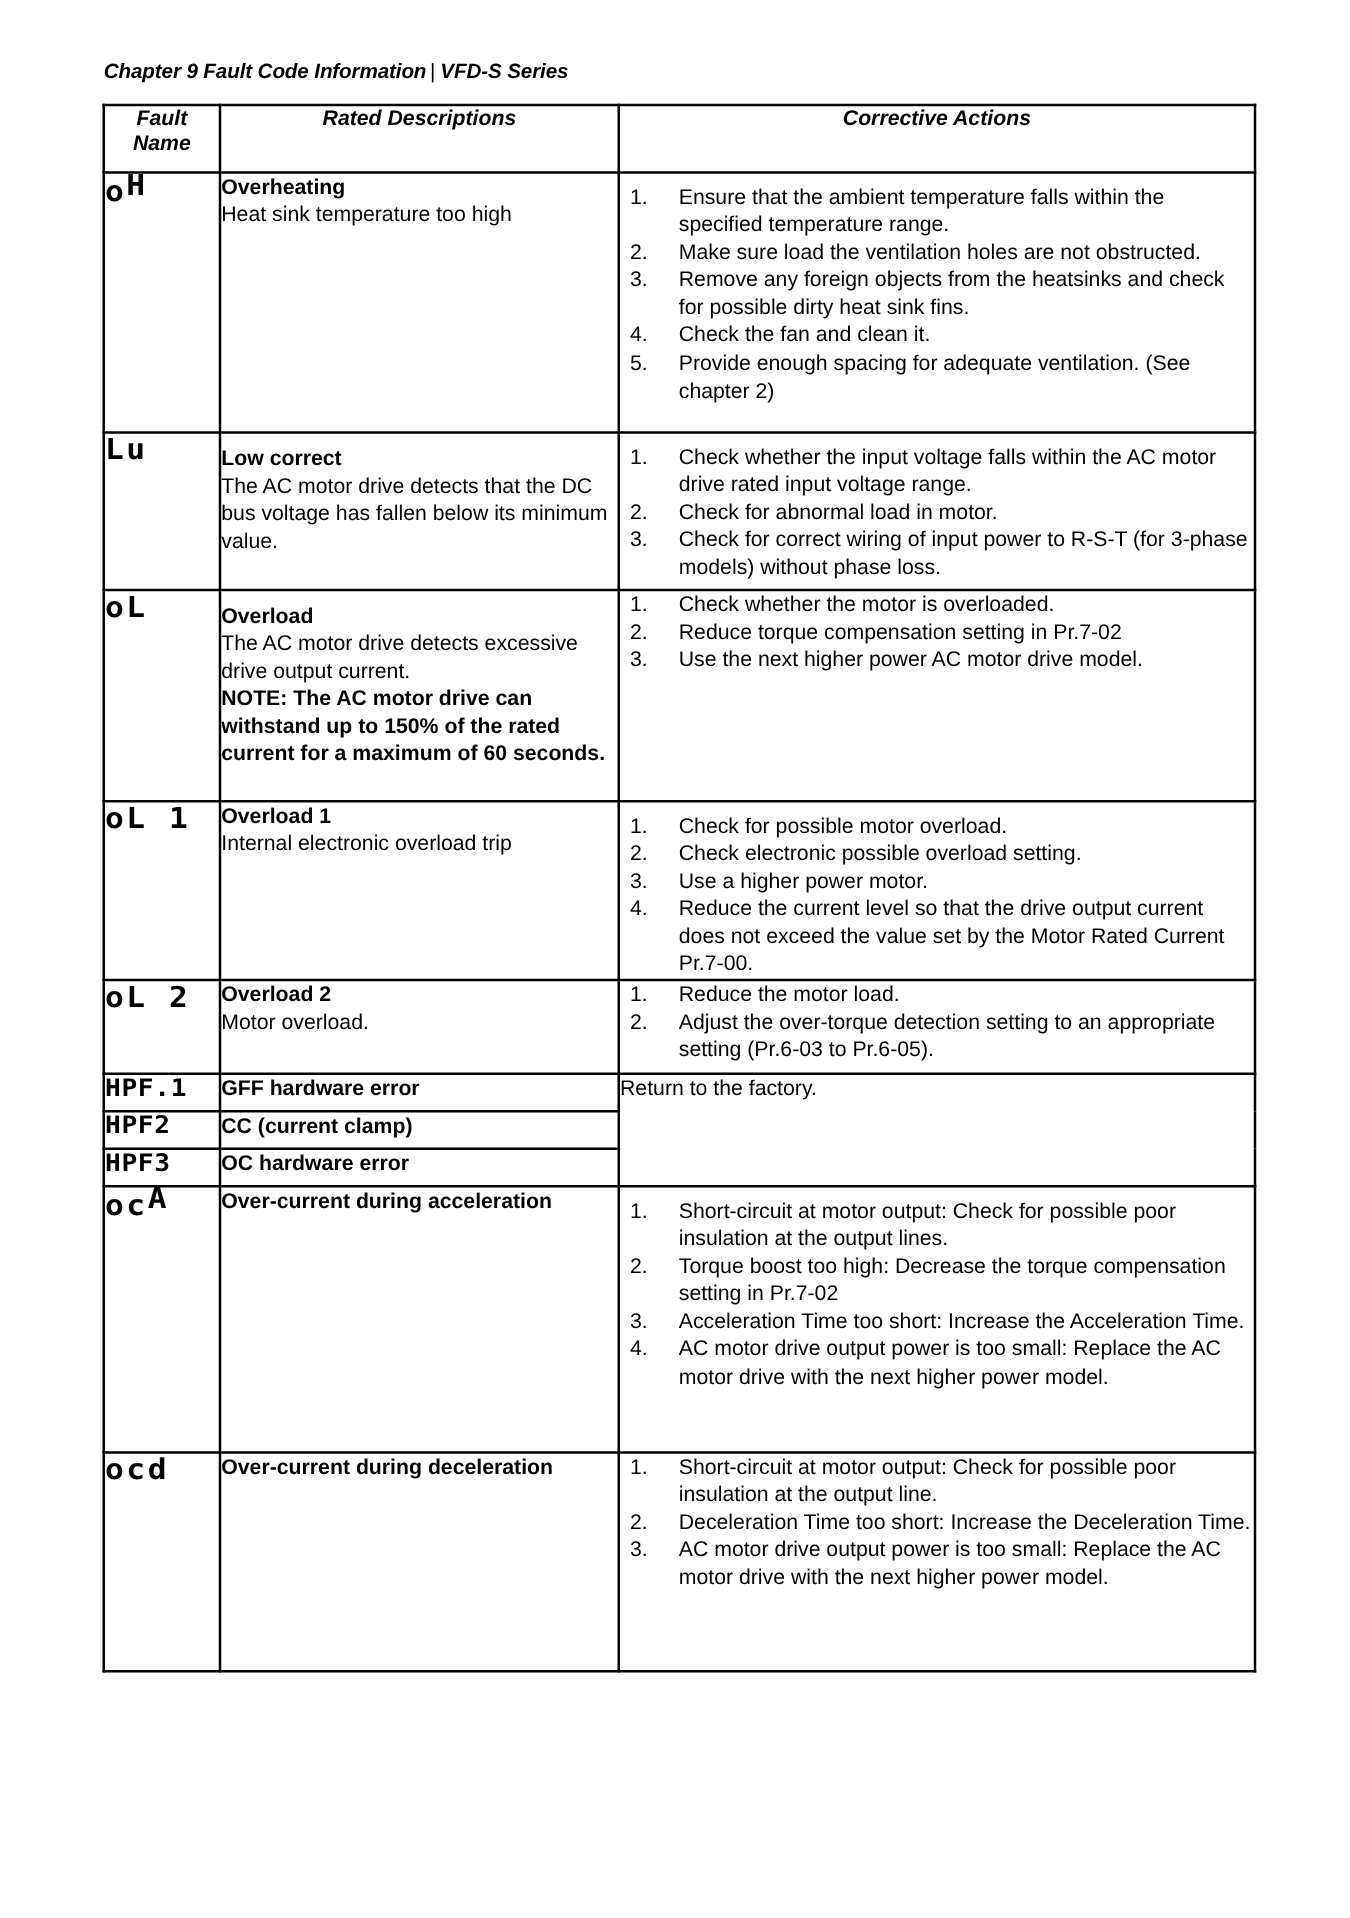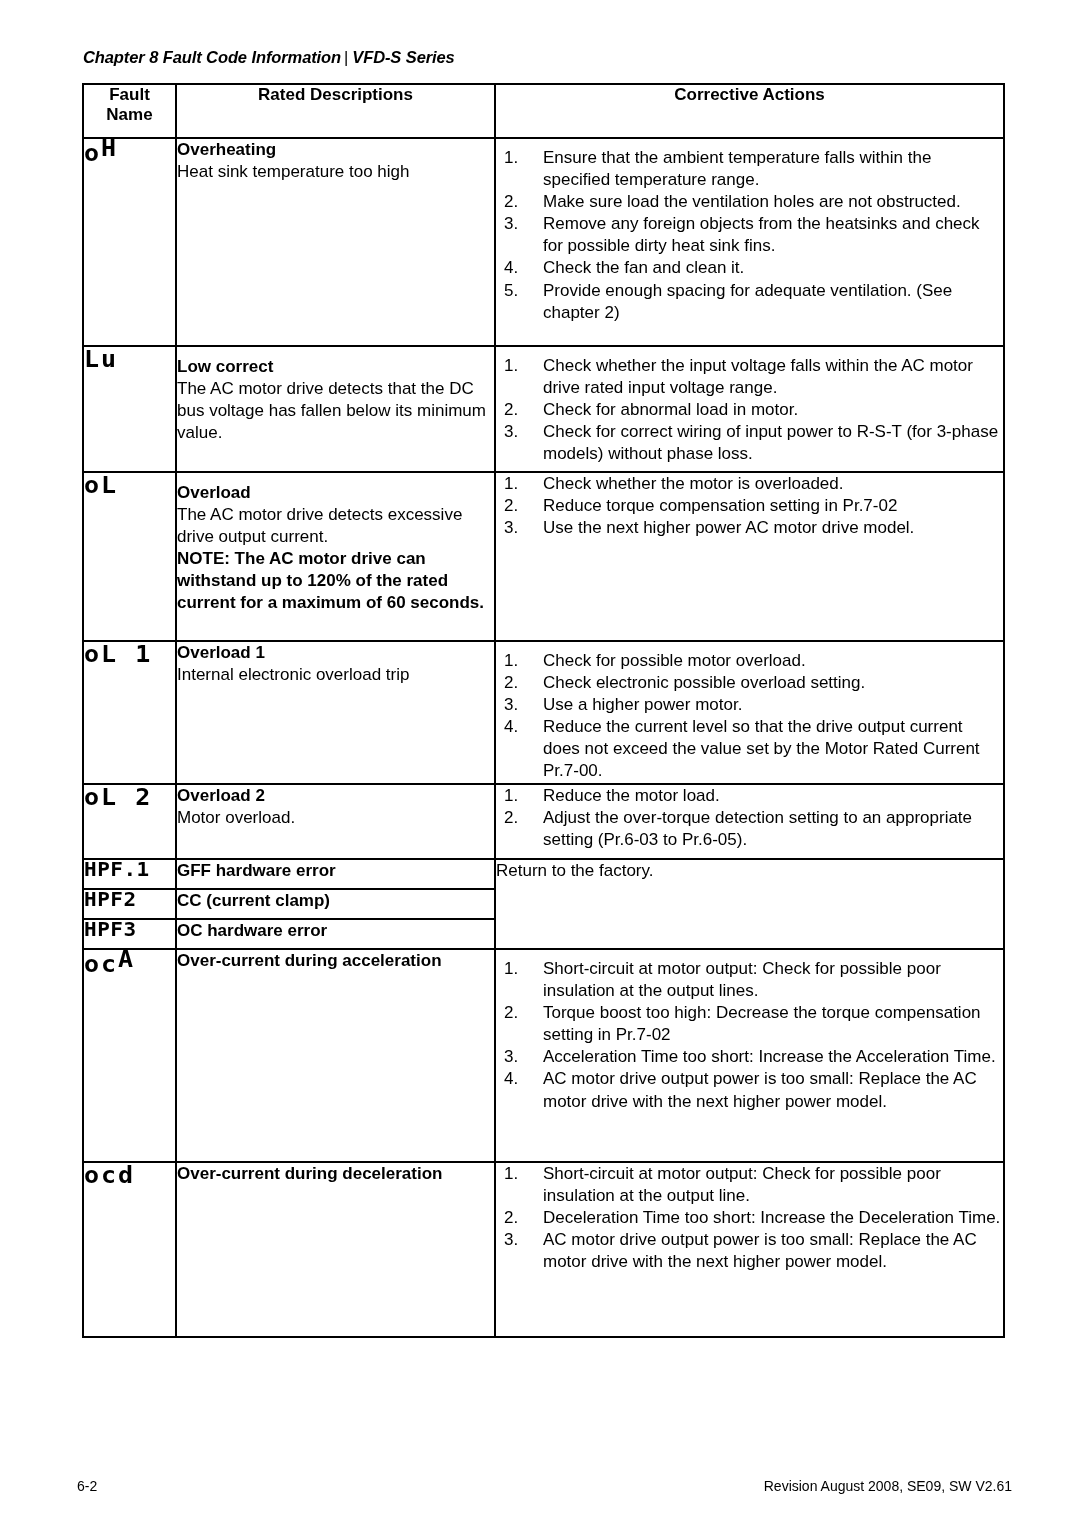--- a/index.html
+++ b/index.html
@@ -144,21 +144,21 @@
     top: 0;
     width: 30px;
     text-align: left;
   }
   .plain-action {
     font-size: 17px;
     line-height: 1.30;
   }
 
   
-  tr.r-head   td, tr.r-head th { height: 52px; }
+  tr.r-head   td, tr.r-head th { height: 52px; font-style: italic; }
 
   
   .footer {
     position: absolute;
     left: 0;
     top: 1478px;
     width: 1080px;
     height: 24px;
   }
   .footer .pg {
@@ -174,21 +174,21 @@
     font-size: 14px;
     white-space: nowrap;
   }
 </style>
 </head>
 <body>
 
 <div class="page">
 
   <div class="doc-header">
-    <span>Chapter 8 Fault Code Information</span><span class="bar">|</span><span>VFD-S Series</span>
+    <span>Chapter 9 Fault Code Information</span><span class="bar">|</span><span>VFD-S Series</span>
   </div>
 
   <table class="fault-table">
     <colgroup>
       <col class="c-name">
         <col class="c-desc">
         <col class="c-act">
     </colgroup>
     <tbody>
 
@@ -237,21 +237,21 @@
         </td>
       </tr>
 
       <tr>
         <td class="name-cell" style="height:167px">
           <span class="segcode">oL</span>
         </td>
         <td class="desc-cell topalign">
           <div class="desc-title">Overload</div>
           <div class="desc-body">The AC motor drive detects excessive drive output current.</div>
-          <div class="desc-body bold">NOTE: The AC motor drive can withstand up to 120% of the rated current for a maximum of 60 seconds.</div>
+          <div class="desc-body bold">NOTE: The AC motor drive can withstand up to 150% of the rated current for a maximum of 60 seconds.</div>
         </td>
         <td class="act-cell">
           <ol class="actions">
             <li><span class="num">1.</span><span>Check whether the motor is overloaded.</span></li>
             <li><span class="num">2.</span><span>Reduce torque compensation setting in Pr.7-02</span></li>
             <li><span class="num">3.</span><span>Use the next higher power AC motor drive model.</span></li>
           </ol>
         </td>
       </tr>
 
@@ -348,18 +348,14 @@
             <li><span class="num">1.</span><span>Short-circuit at motor output: Check for possible poor insulation at the output line.</span></li>
             <li><span class="num">2.</span><span>Deceleration Time too short: Increase the Deceleration Time.</span></li>
             <li><span class="num">3.</span><span>AC motor drive output power is too small: Replace the AC motor drive with the next higher power model.</span></li>
           </ol>
         </td>
       </tr>
 
     </tbody>
   </table>
 
-  <div class="footer">
-    <div class="pg">6-2</div>
-    <div class="rev">Revision August 2008, SE09, SW V2.61</div>
-  </div>
 
 </div>
 
 </body></html>

